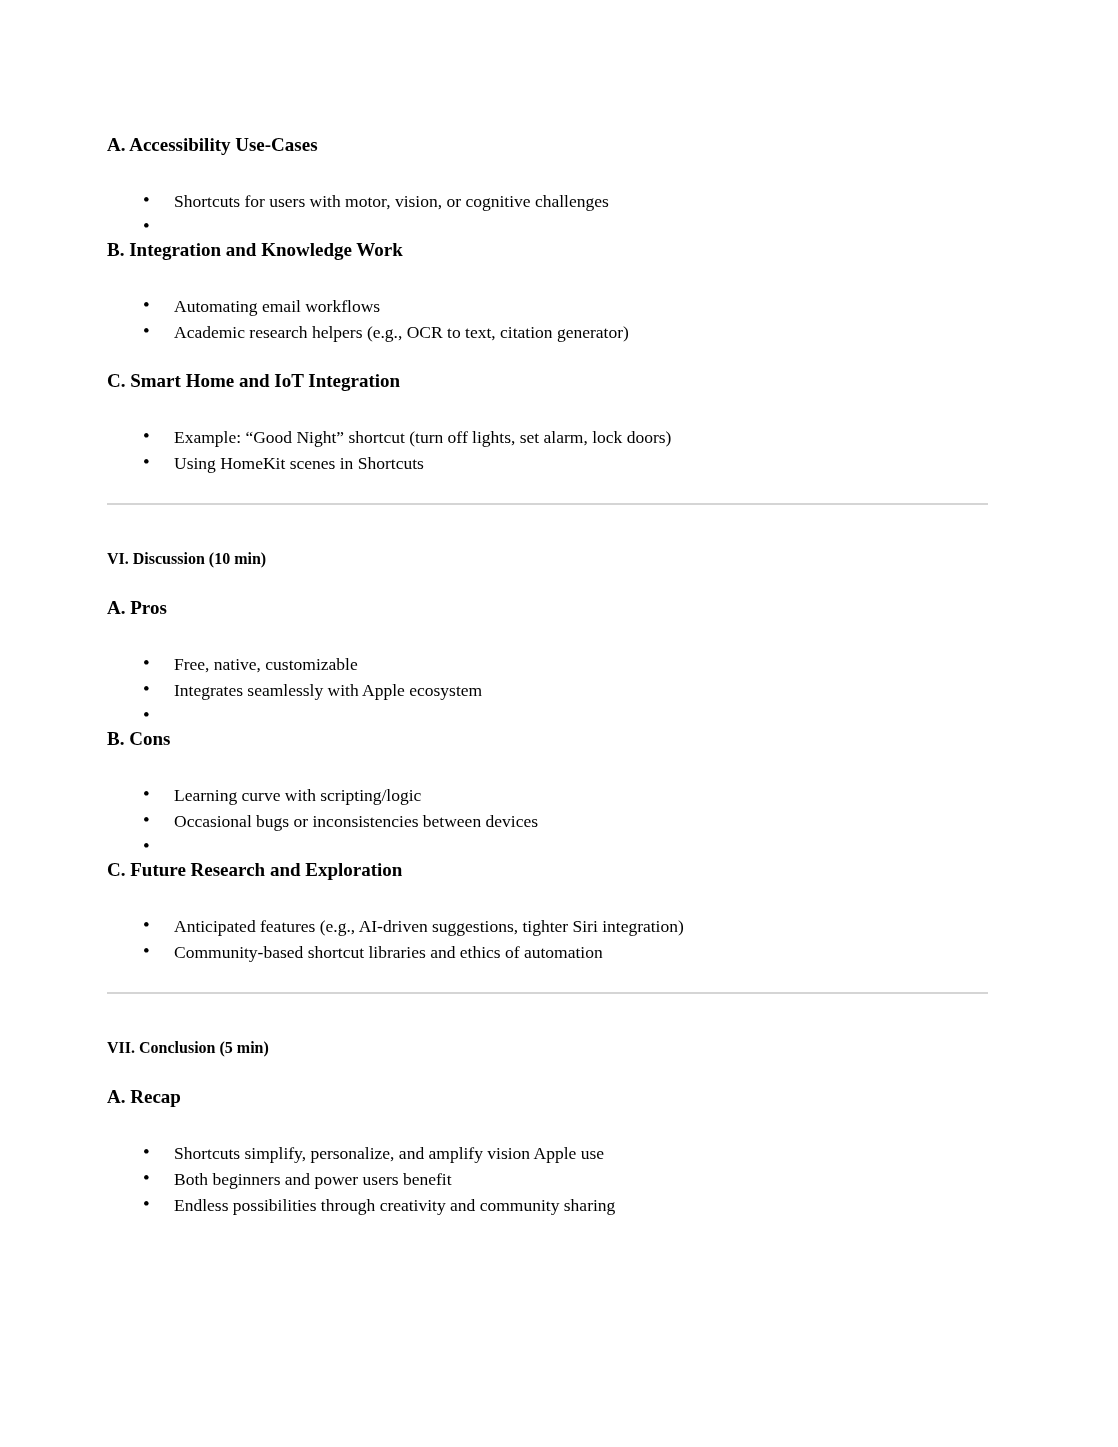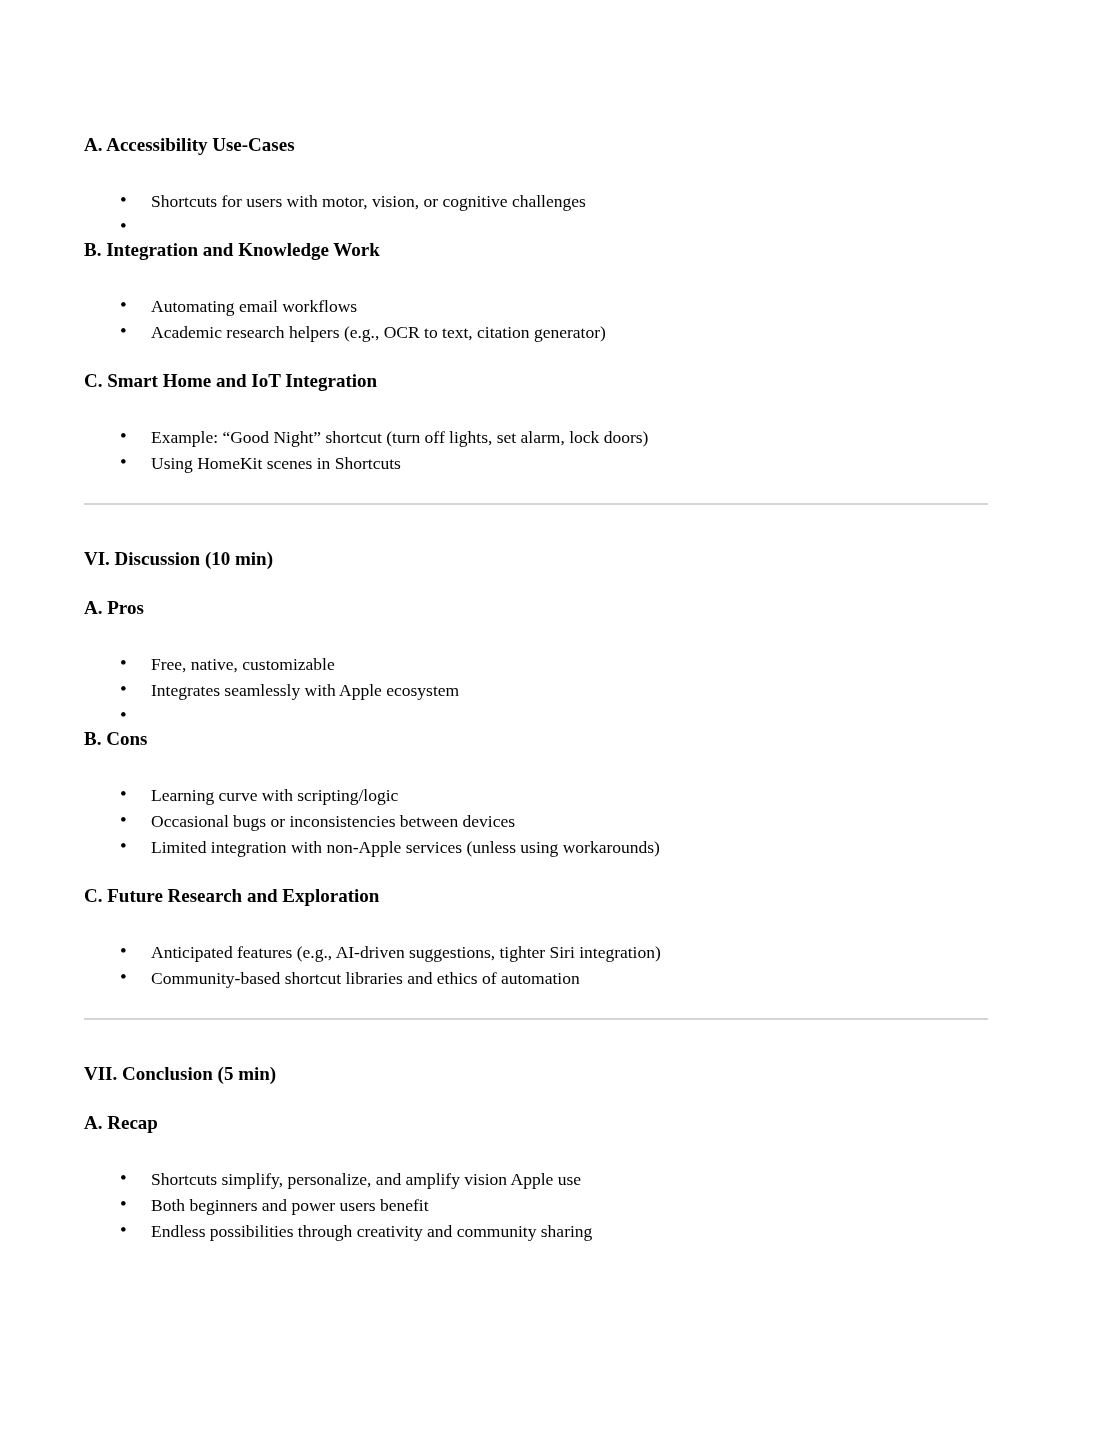--- a/index.html
+++ b/index.html
@@ -11,24 +11,24 @@
     width: 1118px;
     height: 1447px;
     font-family: "Liberation Serif", "DejaVu Serif", serif;
     color: #000000;
     overflow: hidden;
   }
   .page {
     box-sizing: border-box;
     width: 1118px;
     height: 1258px;
-    padding: 109px 130px 0 84px;
+    padding: 109px 130px 0 107px;
   }
   h2.h2 {
-    font-size: 19px;
+    font-size: 16px;
     line-height: 27px;
     font-weight: bold;
     margin: 40px 0 0 0;
     font-family: Liberation Serif, serif;
   }
   h3.h3 {
     font-size: 19px;
     line-height: 23px;
     font-weight: bold;
     margin: 24px 0 0 0;
@@ -81,21 +81,21 @@
       <h3 class="h3">A. Pros</h3>
       <ul class="bullet-list">
         <li><span class="bullet-glyph">•</span><span class="li-text">Free, native, customizable</span></li>
         <li><span class="bullet-glyph">•</span><span class="li-text">Integrates seamlessly with Apple ecosystem</span></li>
         <li><span class="bullet-glyph">•</span></li>
       </ul>
       <h3 class="h3">B. Cons</h3>
       <ul class="bullet-list">
         <li><span class="bullet-glyph">•</span><span class="li-text">Learning curve with scripting/logic</span></li>
         <li><span class="bullet-glyph">•</span><span class="li-text">Occasional bugs or inconsistencies between devices</span></li>
-        <li><span class="bullet-glyph">•</span><span class="li-text">Limited integration with non-Apple services (unless using workarounds)</span></li>
+        <li><span class="bullet-glyph">•</span></li>
       </ul>
       <h3 class="h3">C. Future Research and Exploration</h3>
       <ul class="bullet-list">
         <li><span class="bullet-glyph">•</span><span class="li-text">Anticipated features (e.g., AI-driven suggestions, tighter Siri integration)</span></li>
         <li><span class="bullet-glyph">•</span><span class="li-text">Community-based shortcut libraries and ethics of automation</span></li>
       </ul>
       <hr class="divider">
       <h2 class="h2">VII. Conclusion (5 min)</h2>
       <h3 class="h3">A. Recap</h3>
       <ul class="bullet-list">

